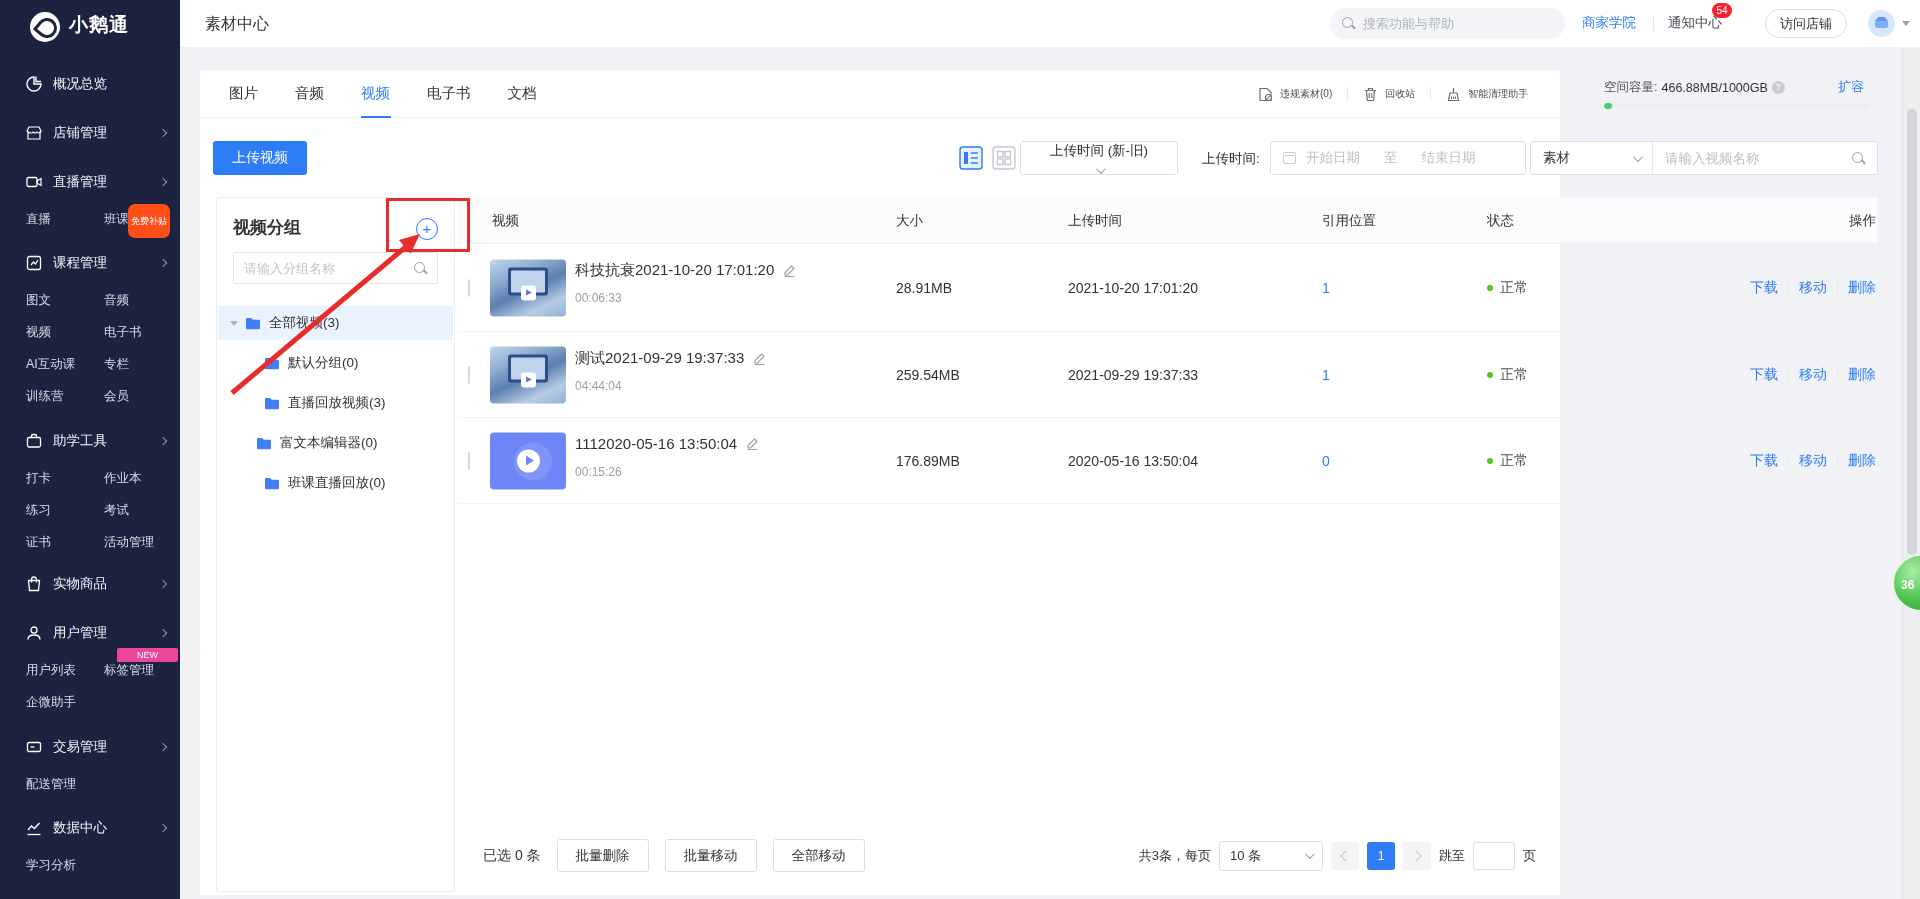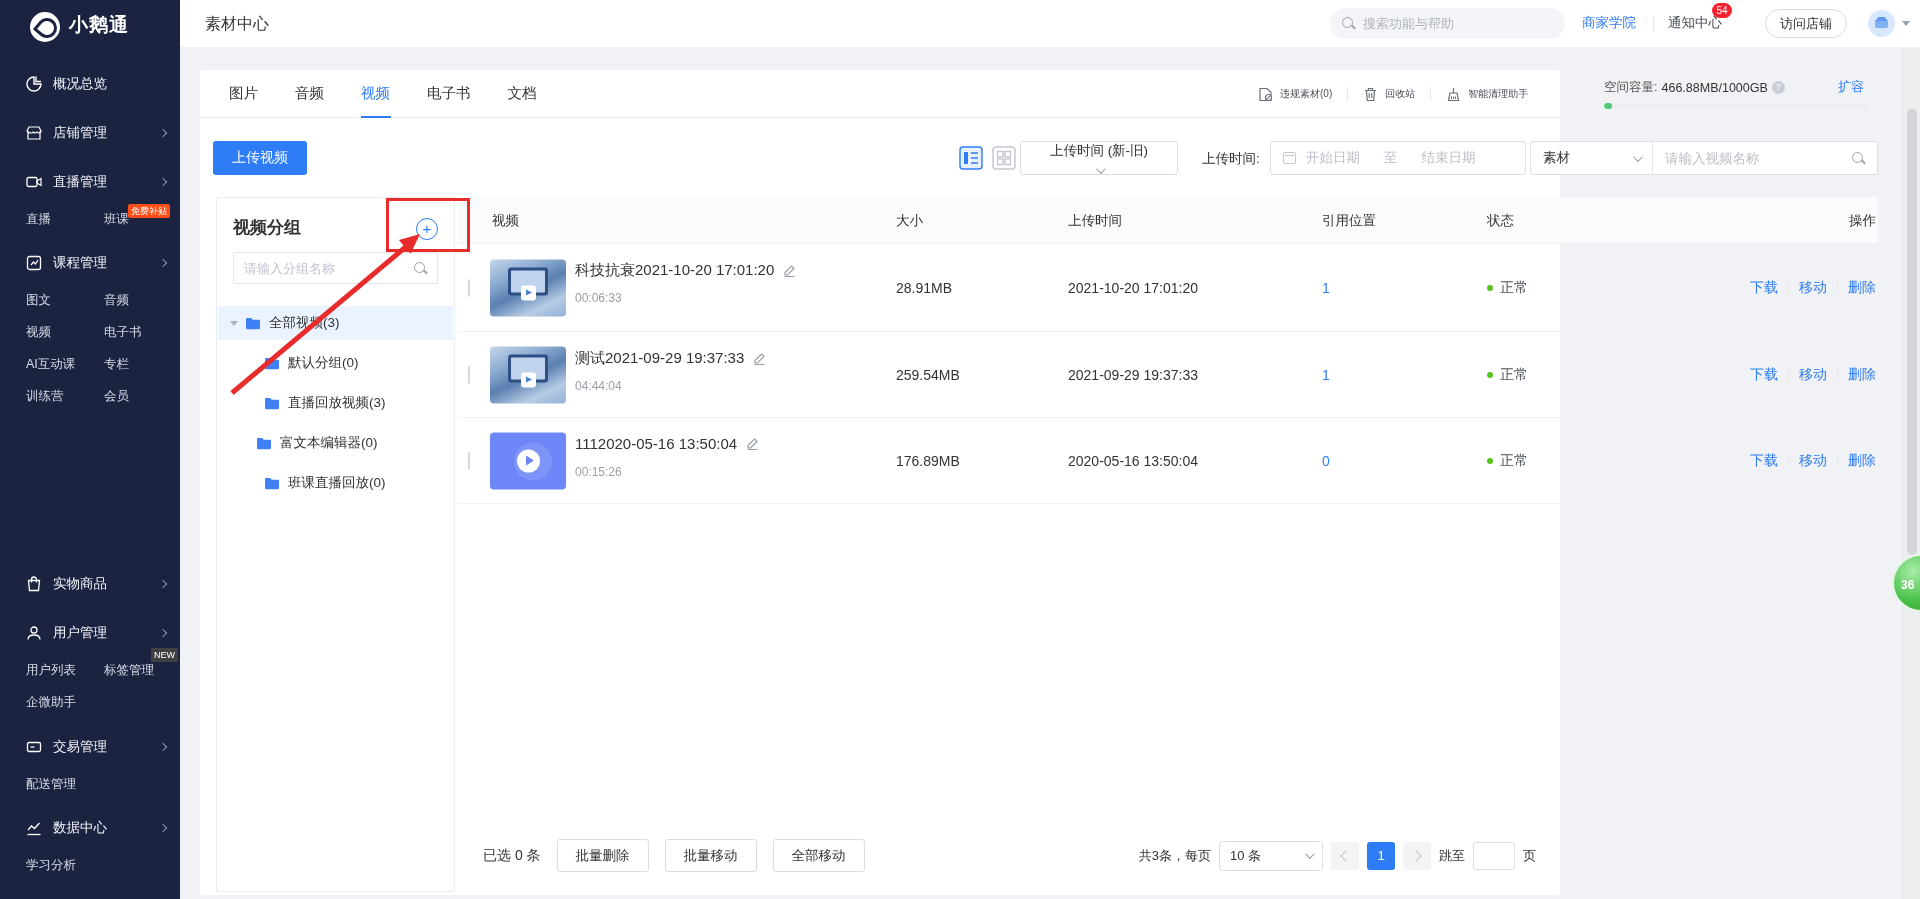--- a/index.html
+++ b/index.html
@@ -18,23 +18,23 @@
   .sgroup { position:absolute; left:0; width:180px; }
   .sgroup-head { display:flex; align-items:center; height:24px; padding-left:26px; gap:11px;
     color:#F2F4F9; font-size:13.5px; cursor:pointer; }
   .sicon { width:16px; height:16px; flex:0 0 16px; }
   .sicon svg { width:16px; height:16px; display:block; }
   .sarrow { position:absolute; right:14px; width:6px; height:6px; border-right:1.4px solid #8E94A8;
     border-bottom:1.4px solid #8E94A8; transform:rotate(-45deg); }
   .slinks { margin-top:9px; padding-left:26px; display:grid; grid-template-columns:78px auto; }
   .slinks span { display:block; height:32px; line-height:32px; font-size:12.5px; color:#D7DBE7; cursor:pointer; }
   .badge-free { position:absolute; left:128px; top:204px; background:#FF4E18; color:#fff; font-size:9px;
-    line-height:12px; padding:1px 3px; border-radius:2px; z-index:2; }
-  .badge-new { position:absolute; right:2px; top:648px; background:#404040; color:#fff; font-size:9px;
-    line-height:12px; padding:1px 3px; border-radius:2px 2px 2px 0; z-index:2; }
+    line-height:12px; padding:11px 3px; border-radius:7px; z-index:2; }
+  .badge-new { position:absolute; right:2px; top:648px; background:#ec4899; color:#fff; font-size:9px;
+    line-height:12px; padding:1px 20px; border-radius:2px 2px 2px 0; z-index:2; }
 
   
   #topbar { left:180px; top:0; width:1740px; height:47px; background:#fff; box-shadow:0 1px 0 #eef0f3; z-index:4; }
   #page-title { position:absolute; left:25px; top:14px; font-size:16px; color:#333; }
   #topbar-search { position:absolute; left:1150px; top:8px; width:235px; height:31px; background:#F4F5F8;
     border-radius:16px; display:flex; align-items:center; padding:0 12px; gap:8px; }
   #topbar-search input { border:none; outline:none; background:transparent; font-size:13px; width:170px; color:#333; }
   #topbar-search input::placeholder { color:#AFB4BE; }
   .mag { width:13px; height:13px; position:relative; flex:0 0 13px; }
   .mag::before { content:""; position:absolute; left:0; top:0; width:9px; height:9px; border:1.5px solid #9CA1AB; border-radius:50%; }
@@ -244,20 +244,40 @@
       <span>音频</span>
       <span>视频</span>
       <span>电子书</span>
       <span>AI互动课</span>
       <span>专栏</span>
       <span>训练营</span>
       <span>会员</span>
     </div>
   </div>
 
+  <div class="sgroup" style="top:429px;">
+    <div class="sgroup-head">
+      <span class="sicon">
+          <svg viewBox="0 0 16 16">
+            <rect x="1.5" y="4.5" width="13" height="9.5" rx="1.5" fill="none" stroke="#fff" stroke-width="1.3"></rect>
+            <path d="M5.5 4.5V3a1.5 1.5 0 0 1 1.5-1.5h2A1.5 1.5 0 0 1 10.5 3v1.5" fill="none" stroke="#fff" stroke-width="1.3"></path>
+          </svg>
+        </span>
+      <span>助学工具</span>
+      <span class="sarrow"></span>
+    </div>
+    <div class="slinks">
+      <span>打卡</span>
+      <span>作业本</span>
+      <span>练习</span>
+      <span>考试</span>
+      <span>证书</span>
+      <span>活动管理</span>
+    </div>
+  </div>
 
   <div class="sgroup" style="top:572px;">
     <div class="sgroup-head">
       <span class="sicon">
           <svg viewBox="0 0 16 16">
             <path d="M2.5 4.5h11l-1 10h-9z" fill="none" stroke="#fff" stroke-width="1.3"></path>
             <path d="M5.5 6.5v-3a2.5 2.5 0 0 1 5 0v3" fill="none" stroke="#fff" stroke-width="1.3"></path>
           </svg>
         </span>
       <span>实物商品</span>

